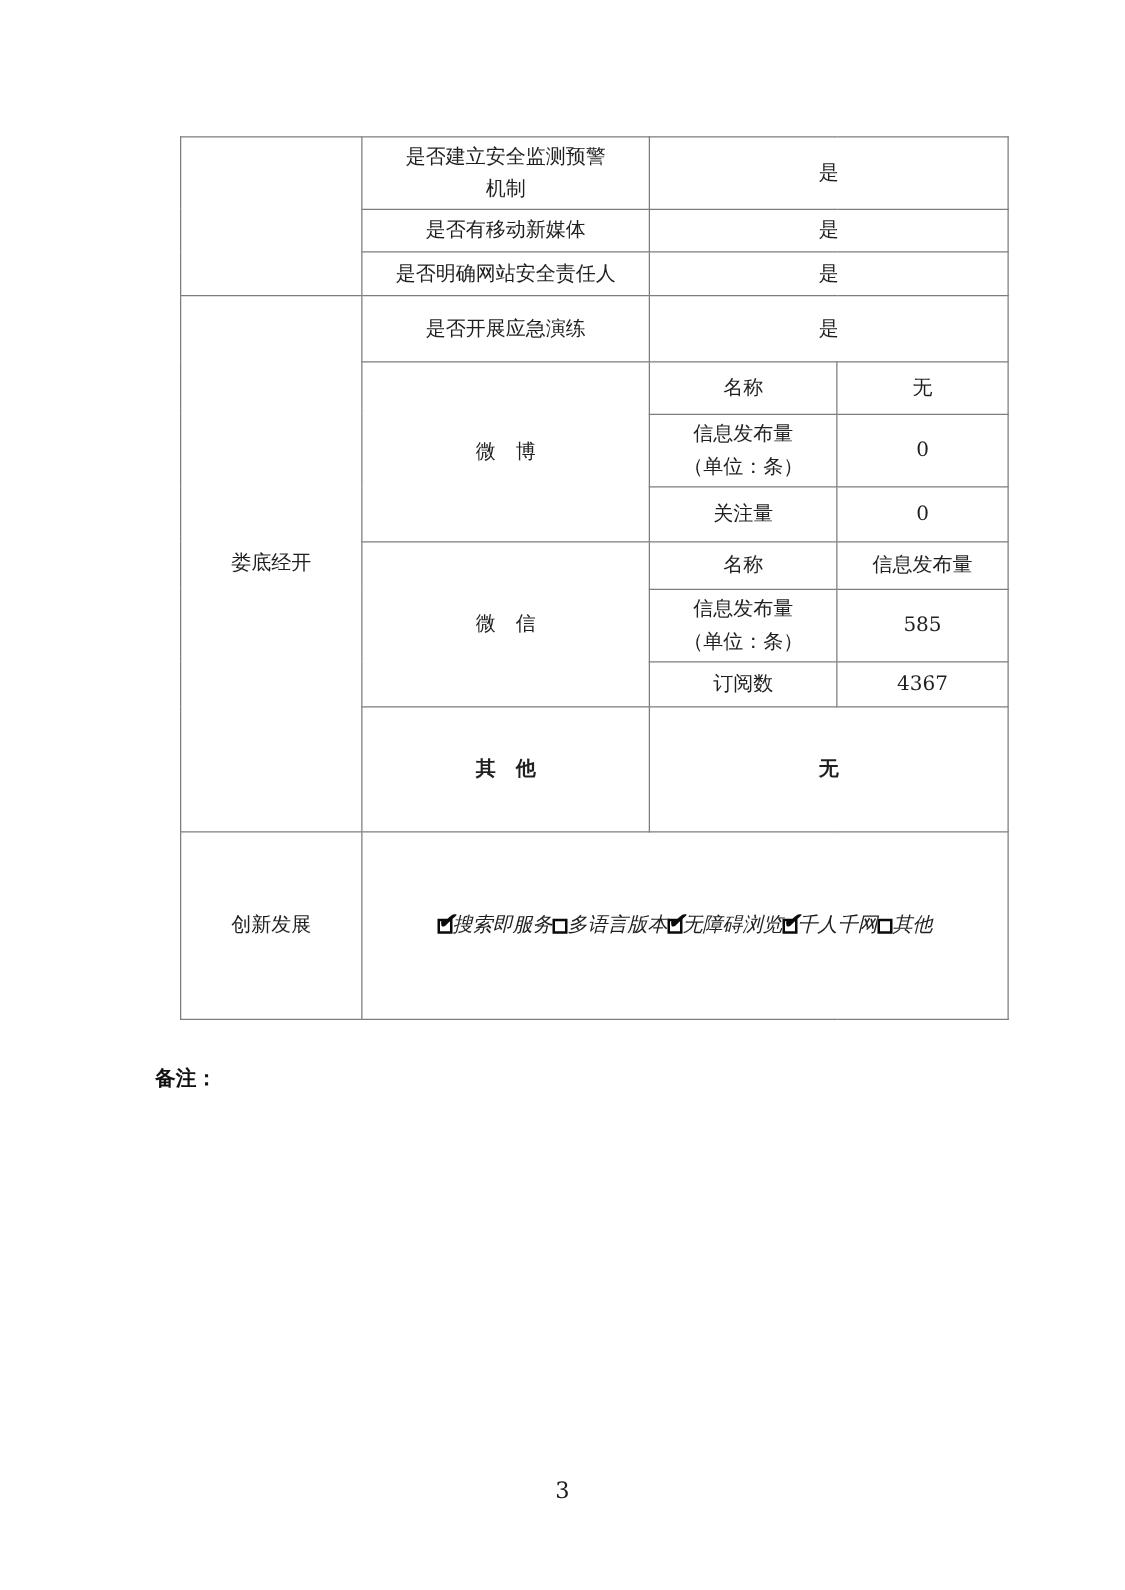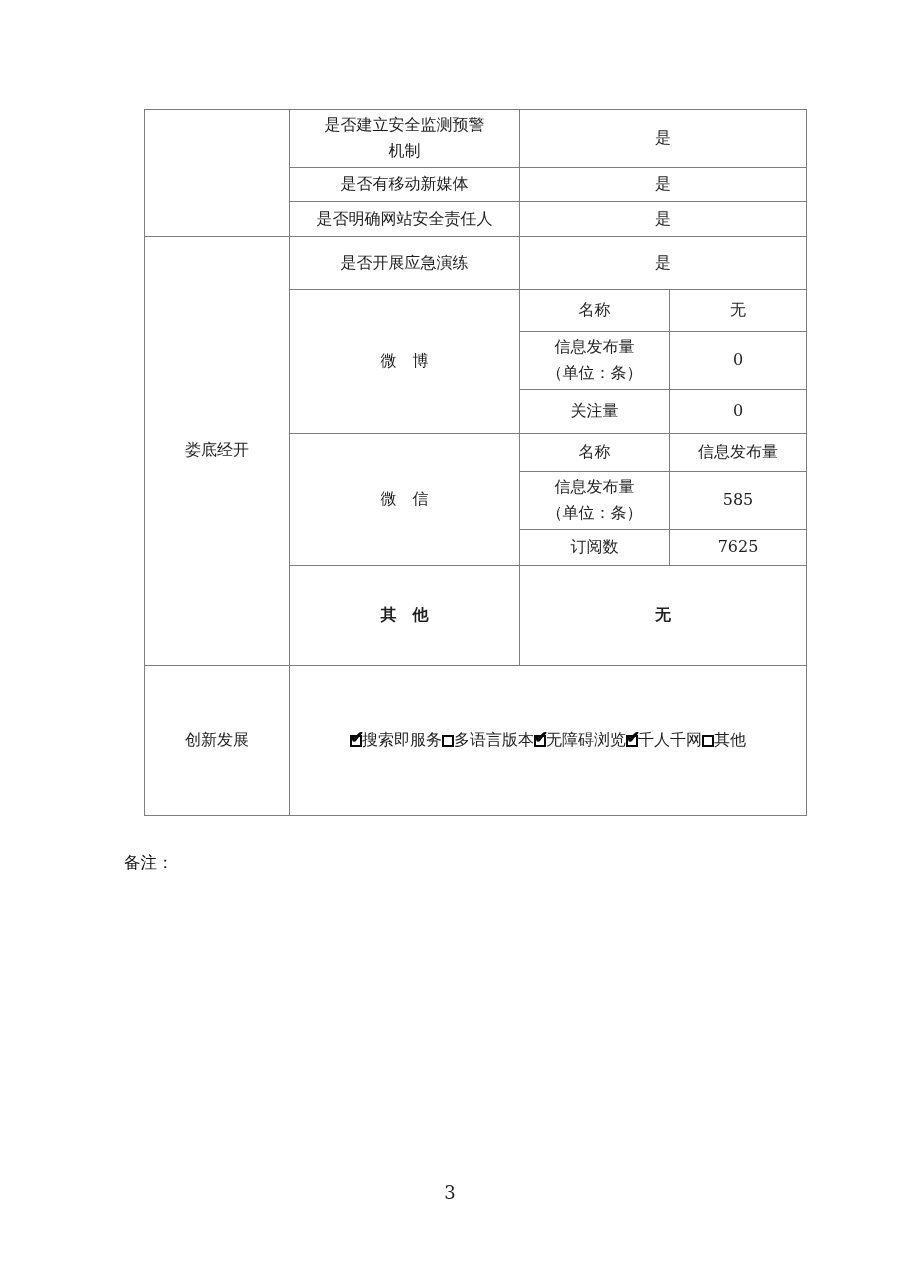--- a/index.html
+++ b/index.html
@@ -35,21 +35,21 @@
   .r4  { height: 53px; }
   .r5  { height: 42px; }
   .r6  { height: 56px; }
   .r7  { height: 44px; }
   .r8  { height: 38px; }
   .r9  { height: 58px; }
   .r10 { height: 36px; }
   .r11 { height: 100px; font-weight: bold; }
   .r12 { height: 150px; }
   .innovation-cell { padding-bottom: 32px; }
-  .opts { white-space: nowrap; }
+  .opts { white-space: nowrap; font-style: italic; }
   .cbx {
     display: inline-block;
     width: 12px;
     height: 12px;
     border: 2.5px solid #0a0a0a;
     position: relative;
     vertical-align: -2px;
     background: #fff;
   }
   .cbx[data-checked="true"]::after {
@@ -60,21 +60,21 @@
     font-size: 17px;
     font-weight: 900;
     color: #0a0a0a;
     line-height: 1;
   }
   .remark {
     position: absolute;
     left: 124px;
     top: 852px;
     font-size: 16.5px;
-    font-weight: normal;
+    font-weight: bold;
     color: #111;
   }
   .page-number {
     position: absolute;
     left: 0;
     top: 1182px;
     width: 100%;
     text-align: center;
     font-size: 18px;
     color: #222;
@@ -129,21 +129,21 @@
       <td>名称</td>
       <td>信息发布量</td>
     </tr>
     <tr class="r9">
       <td class="wrap">信息发布量
 （单位：条）</td>
       <td>585</td>
     </tr>
     <tr class="r10">
       <td>订阅数</td>
-      <td>7625</td>
+      <td>4367</td>
     </tr>
     <tr class="r11">
       <td>其　他</td>
       <td colspan="2">无</td>
     </tr>
     <tr class="r12">
       <td>创新发展</td>
       <td colspan="3" class="innovation-cell">
         <span class="opts"><span class="cbx" data-checked="true"></span><span>搜索即服务</span><span class="cbx" data-checked="false"></span><span>多语言版本</span><span class="cbx" data-checked="true"></span><span>无障碍浏览</span><span class="cbx" data-checked="true"></span><span>千人千网</span><span class="cbx" data-checked="false"></span><span>其他</span></span>
       </td>

